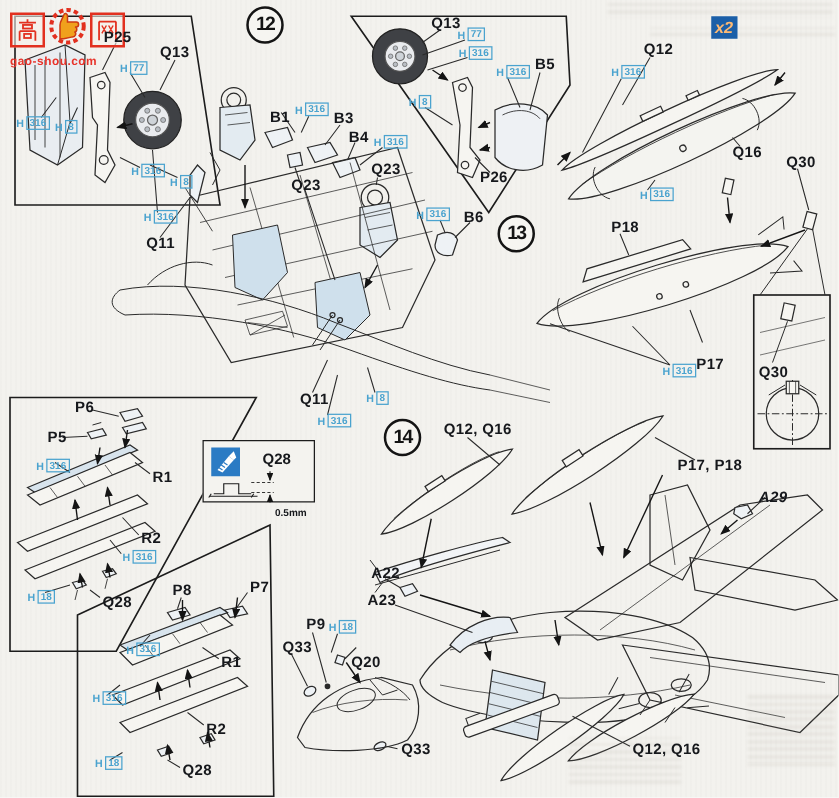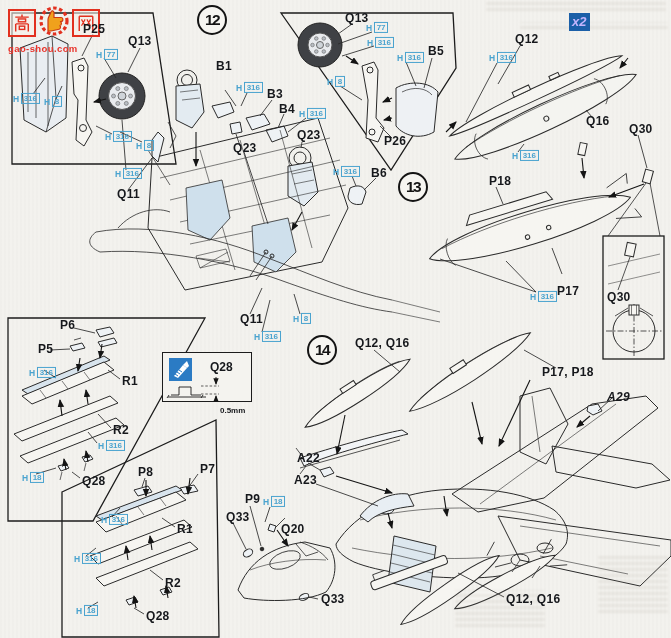--- a/index.html
+++ b/index.html
@@ -23,21 +23,21 @@
     white-space:nowrap;display:flex;align-items:center;gap:2px;
   }
   .pcall .num{border:1px solid #4aa3cf;padding:0 1.5px;font-size:8px;line-height:9px;display:inline-block;}
   .step-circle{
     position:absolute;transform:translate(-50%,-50%);
     width:26px;height:26px;border:2.6px solid #141414;border-radius:50%;
     background:#f6f5f1;display:flex;align-items:center;justify-content:center;
     font:bold 15.5px "Liberation Sans",sans-serif;color:#141414;letter-spacing:-1.5px;
   }
   .badge-x2{
-    position:absolute;left:569px;top:13px;background:#1b5fa8;color:#c4b5fd;
+    position:absolute;left:569px;top:13px;background:#1b5fa8;color:#fdba74;
     font:bold italic 13px "Liberation Sans",sans-serif;padding:1px 4px 2px 3px;
   }
   .wm{position:absolute;left:8px;top:4px;width:96px;}
   .wm-row{display:flex;align-items:center;gap:1px;}
   .wm-box{width:24px;height:24px;border:2.5px solid #e2301f;display:flex;align-items:center;justify-content:center;background:rgba(246,240,234,.6);}
   .wm-url{font:bold 9.5px "Liberation Sans",sans-serif;color:#e8332a;letter-spacing:.4px;margin-top:1px;text-align:left;width:92px;}
   .q28-note{
     position:absolute;left:162px;top:352px;width:90px;height:50px;
     border:1.3px solid #1c1c1c;background:#f4f3ef;box-sizing:border-box;
   }
@@ -378,21 +378,21 @@
 </div>
 
 <div id="overlay">
       <div class="step-circle" style="left: 212px; top: 20px;">12</div>
       <div class="step-circle" style="left: 413px; top: 187px;">13</div>
       <div class="step-circle" style="left: 322px; top: 350px;">14</div>
       <div class="plabel" style="left: 83px; top: 30px;">P25</div>
       <div class="plabel" style="left: 128px; top: 42px;">Q13</div>
       <div class="plabel" style="left: 345px; top: 19px;">Q13</div>
       <div class="plabel" style="left: 428px; top: 52px;">B5</div>
-      <div class="plabel" style="left: 216px; top: 67px; text-align: right;">B1</div>
+      <div class="plabel" style="left: 216px; top: 94px; text-align: right;">B1</div>
       <div class="plabel" style="left: 267px; top: 95px;">B3</div>
       <div class="plabel" style="left: 279px; top: 110px;">B4</div>
       <div class="plabel" style="left: 233px; top: 149px;">Q23</div>
       <div class="plabel" style="left: 297px; top: 136px;">Q23</div>
       <div class="plabel" style="left: 384px; top: 142px;">P26</div>
       <div class="plabel" style="left: 371px; top: 174px;">B6</div>
       <div class="plabel" style="left: 117px; top: 195px;">Q11</div>
       <div class="plabel" style="left: 240px; top: 320px;">Q11</div>
       <div class="plabel" style="left: 515px; top: 40px;">Q12</div>
       <div class="plabel" style="left: 586px; top: 122px;">Q16</div>

